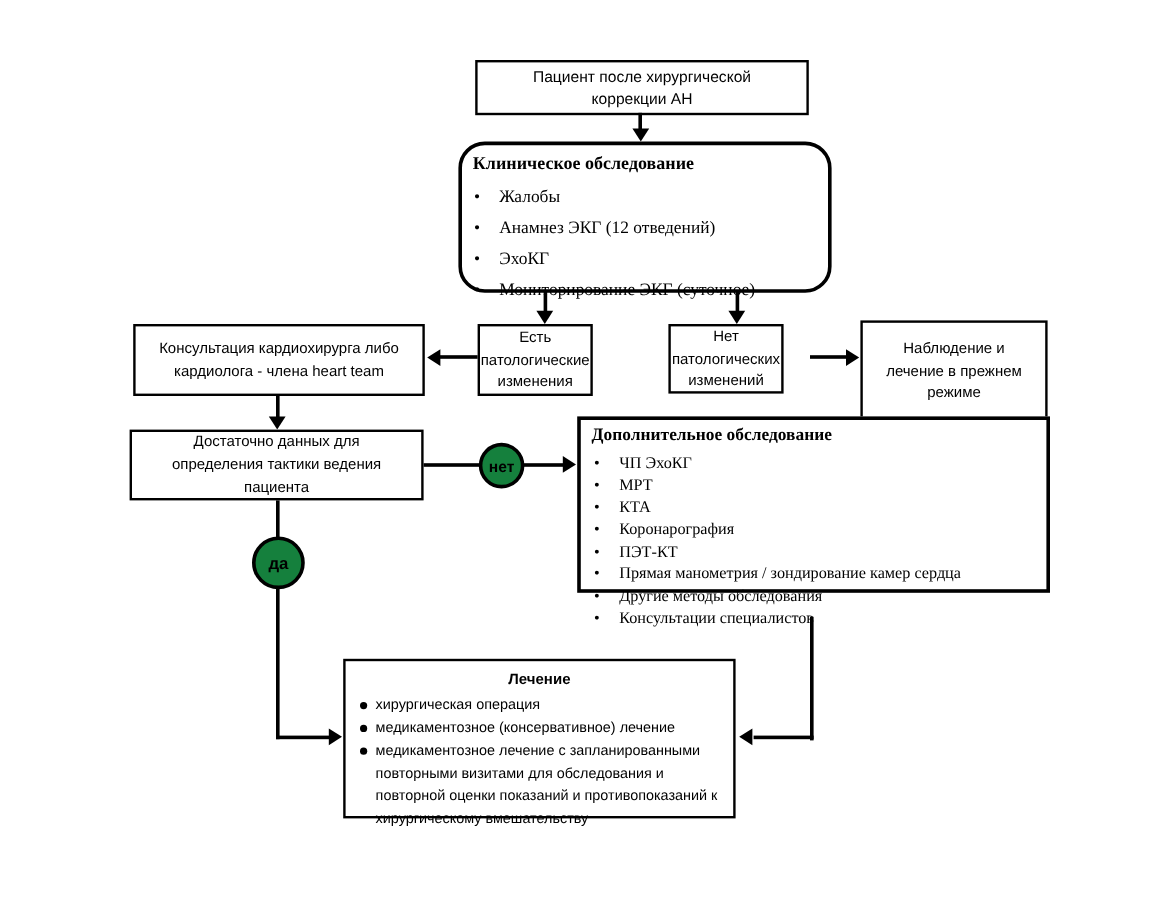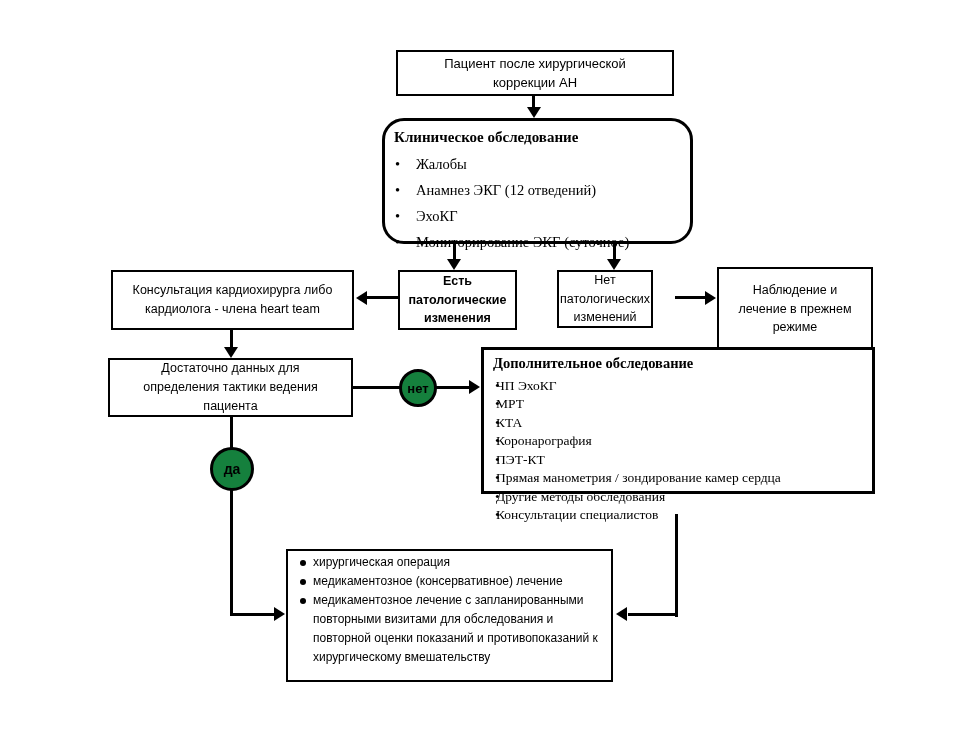--- a/index.html
+++ b/index.html
@@ -46,21 +46,21 @@
     font-size: 14.5px;
     line-height: 26px;
   }
   .listbox li::before {
     content: "\2022";
     position: absolute;
     left: 10px;
     top: 0;
   }
   #node-additional .bx-title { font-size: 14.5px; margin: 3px 0 2px 9px; }
-  #node-additional li { font-size: 13.5px; line-height: 18.5px; padding-left: 12px; }
+  #node-additional li { font-size: 13.5px; line-height: 18.5px; padding-left: 32px; }
   #node-additional li::before { left: 11px; }
   .circle {
     position: absolute;
     box-sizing: border-box;
     border: 3px solid #000000;
     border-radius: 50%;
     background: #15803d;
     display: flex;
     align-items: center;
     justify-content: center;
@@ -117,21 +117,21 @@
       <li>ЭхоКГ</li>
       <li>Мониторирование ЭКГ (суточное)</li>
     </ul>
   </div>
 
   <div class="vline" style="left:453px; top:243px; width:3px; height:17px;"></div>
   <div class="arr down" style="left:447px; top:259px;"></div>
   <div class="vline" style="left:613px; top:243px; width:3px; height:17px;"></div>
   <div class="arr down" style="left:607px; top:259px;"></div>
 
-  <div class="node" id="node-haspath" style="left:398px; top:270px; width:119px; height:60px; padding:0 4px;font-weight:bold;">
+  <div class="node" id="node-haspath" style="left:398px; top:270px; width:96px; height:60px; padding:0 4px;">
     <span>Есть патологические изменения</span>
   </div>
 
   <div class="node" id="node-nopath" style="left:557px; top:270px; width:96px; height:58px; padding:0 4px;">
     <span>Нет патологических изменений</span>
   </div>
 
   <div class="node" id="node-observation" style="left:717px; top:267px; width:156px; height:84px; padding:0 14px;">
     <span>Наблюдение и лечение в прежнем режиме</span>
   </div>
@@ -180,20 +180,21 @@
   </div>
   <div class="vline" style="left:230px; top:490px; width:3px; height:126px;"></div>
   <div class="hline" style="left:230px; top:613px; width:45px; height:3px;"></div>
   <div class="arr right" style="left:274px; top:607px;"></div>
 
   <div class="vline" style="left:675px; top:514px; width:3px; height:103px;"></div>
   <div class="hline" style="left:628px; top:613px; width:50px; height:3px;"></div>
   <div class="arr left" style="left:616px; top:607px;"></div>
 
   <div class="node" id="node-treatment" style="left:286px; top:549px; width:327px; height:133px;">
+    <div class="tr-title">Лечение</div>
     <ul>
       <li><span class="dot"></span><span>хирургическая операция</span></li>
       <li><span class="dot"></span><span>медикаментозное (консервативное) лечение</span></li>
       <li><span class="dot"></span><span>медикаментозное лечение с запланированными повторными визитами для обследования и повторной оценки показаний и противопоказаний к хирургическому вмешательству</span></li>
     </ul>
   </div>
 
 </div>
 
 </body></html>

